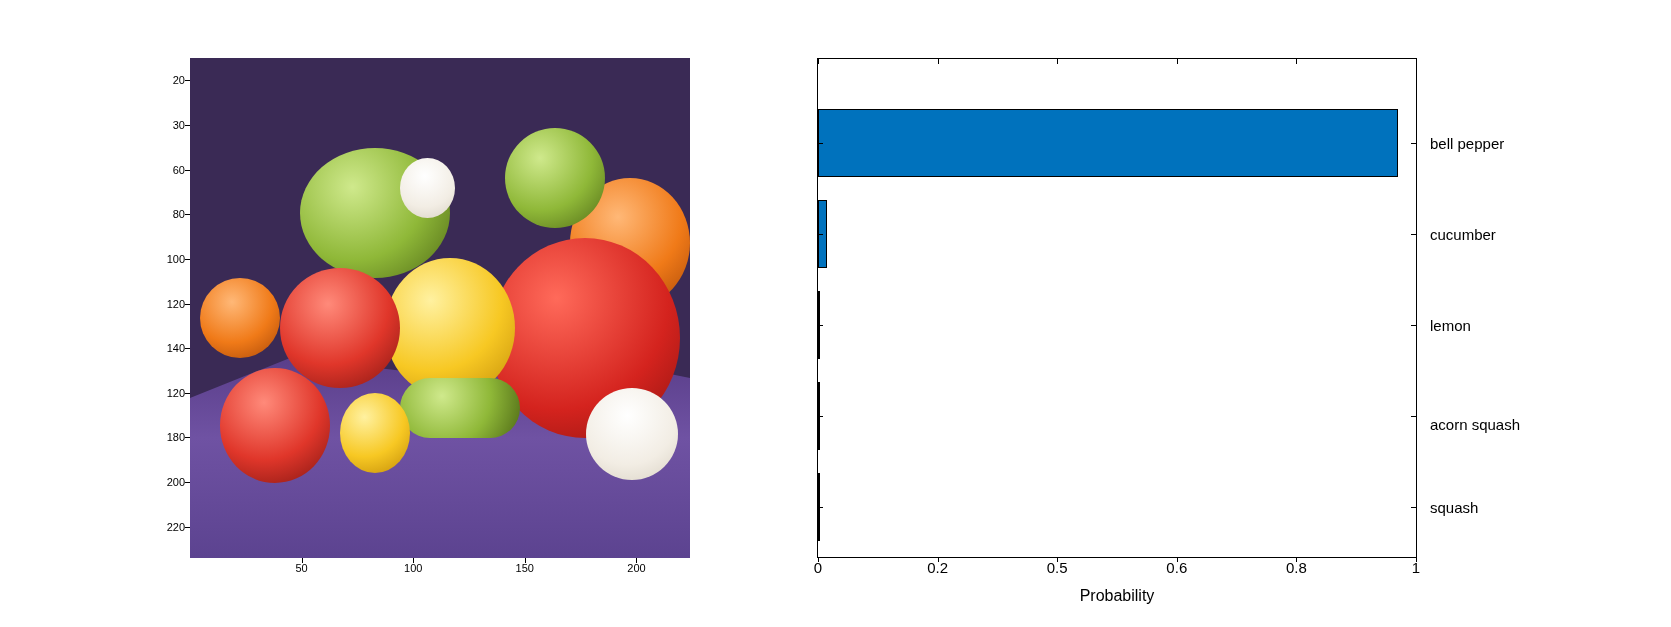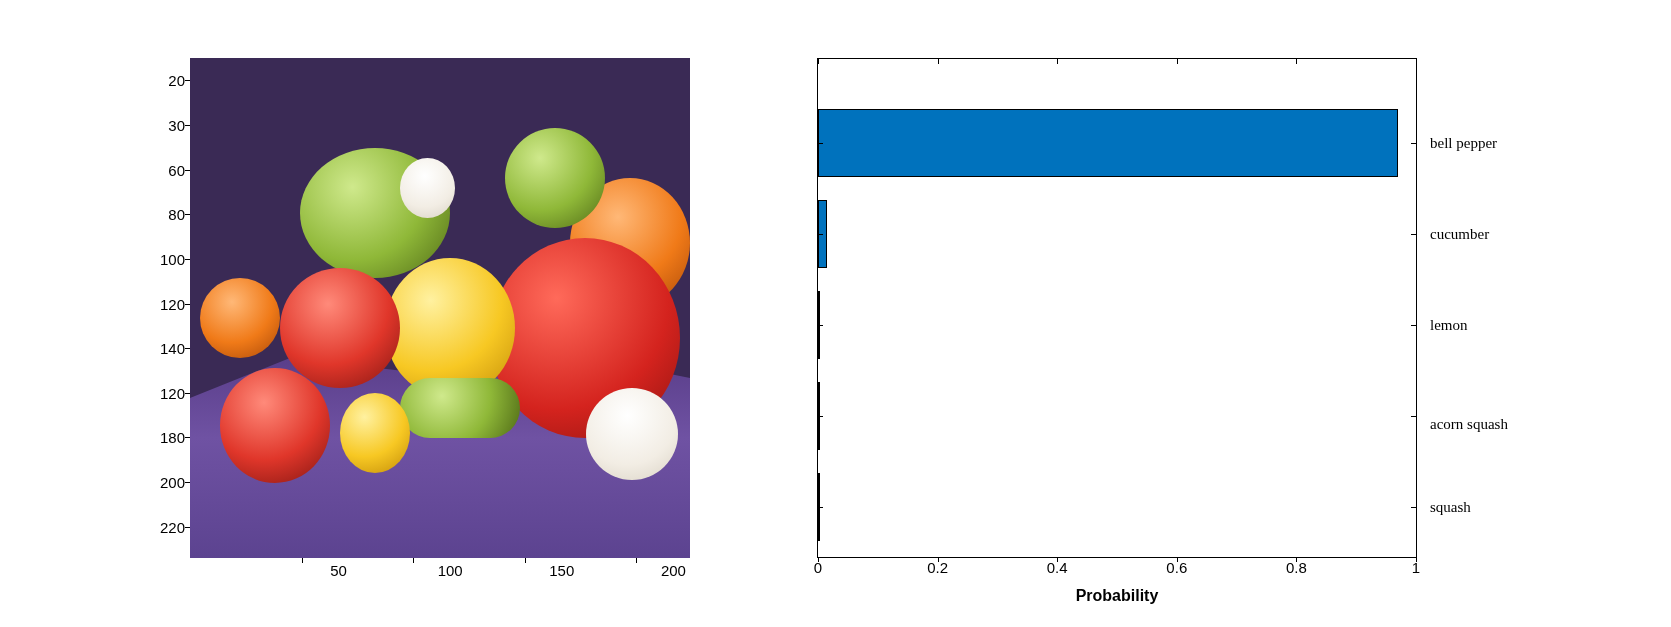--- a/index.html
+++ b/index.html
@@ -59,25 +59,25 @@
     position: absolute;
     border-radius: 50%;
   }
   .redp1 { background: radial-gradient(circle at 35% 30%, #ff6a5a, #d4231e 60%, #8c130f); }
   .redp2 { background: radial-gradient(circle at 40% 30%, #ff8a7a, #e0362a 55%, #801511); }
   .greenp { background: radial-gradient(circle at 35% 30%, #cfe98c, #8fb838 55%, #4f6a16); }
   .yellowp { background: radial-gradient(circle at 35% 30%, #fff1a0, #f7c823 55%, #c08a07); }
   .orangep { background: radial-gradient(circle at 40% 30%, #ffb877, #f07a18 55%, #a84708); }
   .garlic { background: radial-gradient(circle at 45% 30%, #ffffff, #f2ede4 60%, #d8d1c3); }
 
-  .left-ticks-x, .left-ticks-y { position: absolute; font-size: 15px; text-decoration: underline; }
+  .left-ticks-x, .left-ticks-y { position: absolute; font-size: 11px; text-decoration: underline; }
   .left-ticks-y { left: -50px; top: 0; height: 100%; width: 45px; }
   .left-ticks-y div { position: absolute; right: 0; transform: translateY(-50%); text-align: right; width: 45px; }
   .left-ticks-x { left: 0; bottom: -28px; width: 100%; height: 24px; }
-  .left-ticks-x div { position: absolute; transform: translateX(-50%); margin-left: 37px; }
+  .left-ticks-x div { position: absolute; transform: translateX(-50%); }
   .tickmark-y { position:absolute; width:5px; height:1px; background:#000; left:-5px; }
   .tickmark-x { position:absolute; width:1px; height:5px; background:#000; bottom:-5px; }
 
   
   .right-axes {
     position: absolute;
     left: 817px;
     top: 58px;
     width: 600px;
     height: 500px;
@@ -90,21 +90,20 @@
     border: 1px solid #000;
     box-sizing: border-box;
     height: 68px;
   }
   .cat-label {
     position: absolute;
     font-size: 15px;
     transform: translateY(-50%);
     white-space: nowrap;
     text-align: left;
-    font-family: Liberation Serif, serif;
   }
   .right-ticks-x { position: absolute; left: 0; bottom: -24px; width: 100%; height: 22px; font-size: 15px; }
   .right-ticks-x div { position: absolute; transform: translateX(-50%); }
   .right-tickmark-x { position:absolute; width:1px; height:5px; background:#000; bottom:-5px; }
   .right-tickmark-top { position:absolute; width:1px; height:5px; background:#000; top:0; }
   .right-tick-y-left  { position:absolute; width:5px; height:1px; background:#000; left:0; }
   .right-tick-y-right { position:absolute; width:5px; height:1px; background:#000; right:0; }
   .xlabel {
     position: absolute;
     font-size: 16px;
@@ -193,34 +192,34 @@
     <span class="right-tick-y-left" style="top:448px;"></span>
     <span class="right-tick-y-right" style="top:84px;"></span>
     <span class="right-tick-y-right" style="top:175px;"></span>
     <span class="right-tick-y-right" style="top:266px;"></span>
     <span class="right-tick-y-right" style="top:357px;"></span>
     <span class="right-tick-y-right" style="top:448px;"></span>
 
     <div class="right-ticks-x">
       <div style="left:0%;">0</div>
       <div style="left:20%;">0.2</div>
-      <div style="left:40%;">0.4</div>
+      <div style="left:40%;">0.5</div>
       <div style="left:60%;text-align:right;">0.6</div>
       <div style="left:80%;">0.8</div>
       <div style="left:100%;">1</div>
     </div>
     <span class="right-tickmark-x" style="left:0%;"></span>
     <span class="right-tickmark-x" style="left:20%;"></span>
     <span class="right-tickmark-x" style="left:40%;"></span>
     <span class="right-tickmark-x" style="left:60%;"></span>
     <span class="right-tickmark-x" style="left:80%;"></span>
     <span class="right-tickmark-x" style="left:100%;"></span>
     <span class="right-tickmark-top" style="left:0%;"></span>
     <span class="right-tickmark-top" style="left:20%;"></span>
     <span class="right-tickmark-top" style="left:40%;"></span>
     <span class="right-tickmark-top" style="left:60%;"></span>
     <span class="right-tickmark-top" style="left:80%;"></span>
     <span class="right-tickmark-top" style="left:100%;"></span>
 
-    <div class="xlabel" style="left:50%; transform:translateX(-50%); bottom:-48px;font-weight:bold;">Probability</div>
+    <div class="xlabel" style="left:50%; transform:translateX(-50%); bottom:-48px;">Probability</div>
   </div>
 
 </div>
 
 </body></html>

